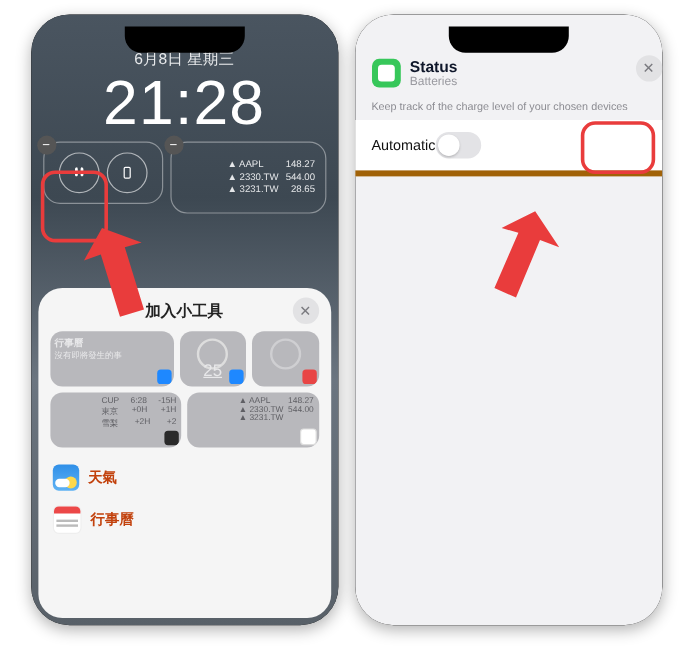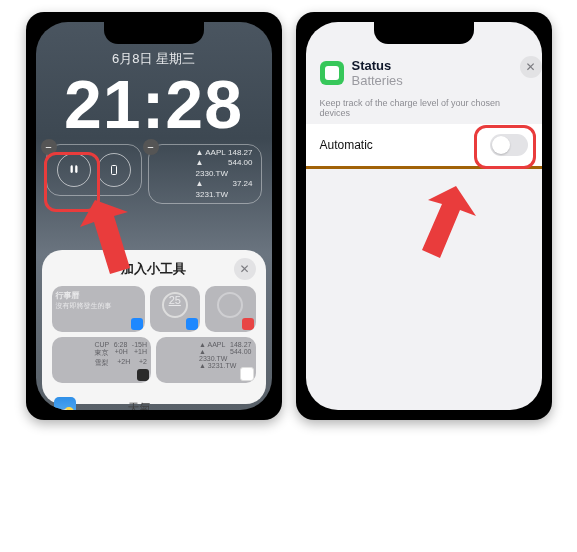--- a/index.html
+++ b/index.html
@@ -11,24 +11,23 @@
   height: 552px;
   box-sizing: border-box;
 }
 .stage {
   display: flex;
   gap: 14px;
   justify-content: center;
 }
 .phone {
   width: 256px;
-  height: 408px;
+  height: 509px;
   background: #000;
-  border-radius: 18px;
-  padding: 10px;
+  border-radius: 32px;
   box-sizing: border-box;
   position: relative;
   box-shadow: 0 4px 12px rgba(0,0,0,0.3);
 }
 .phone::before {
   content: "";
   position: absolute;
   top: 10px;
   left: 50%;
   transform: translateX(-50%);
@@ -55,22 +54,22 @@
 .date-line {
   text-align: center;
   color: #e8eaec;
   font-size: 13px;
   padding-top: 28px;
   font-weight: 500;
 }
 .time-line {
   text-align: center;
   color: #fff;
-  font-size: 68px;
-  font-weight: 700;
+  font-size: 52px;
+  font-weight: 400;
   line-height: 1;
   margin-top: 2px;
   letter-spacing: 1px;
 }
 .widget-row {
   display: flex;
   gap: 6px;
   padding: 6px 10px 0 10px;
   position: relative;
 }
@@ -212,23 +211,22 @@
   gap: 8px;
   padding: 6px 2px;
 }
 .app-icon {
   width: 22px;
   height: 22px;
   border-radius: 5px;
 }
 .app-label {
   font-size: 12px;
-  font-weight: 400;
-  color: #404040;
-  margin-left: 44px;
+  font-weight: 700;
+  color: #c2410c;
 }
 
 .settings-bg {
   width: 100%;
   height: 100%;
   background: #f2f2f4;
   padding-top: 36px;
   box-sizing: border-box;
 }
 .settings-header {
@@ -253,37 +251,37 @@
   background: #fff;
   border-radius: 3px;
 }
 .status-title-block { flex: 1; }
 .status-title {
   font-size: 13px;
   font-weight: 600;
   color: #0f172a;
 }
 .status-sub {
-  font-size: 13px;
+  font-size: 10px;
   color: #9a9aa0;
 }
 .desc {
   font-size: 9px;
   color: #8c8c92;
   padding: 0 14px 6px 14px;
 }
 .setting-row {
   background: #fff;
   padding: 10px 14px;
   display: flex;
   align-items: center;
-  justify-content: space-between;
+  justify-content: flex-start;
   font-size: 12px;
   color: #111;
-  border-bottom: 3px solid #a16207;
+  border-bottom: 5px solid #a16207;
 }
 .toggle {
   width: 38px;
   height: 22px;
   border-radius: 11px;
   background: #e3e3e6;
   position: relative;
 }
 .toggle::after {
   content: "";
@@ -347,21 +345,21 @@
               <div class="stock-row">
                   <span>▲ AAPL</span>
                   <span>148.27</span>
                 </div>
               <div class="stock-row">
                   <span>▲ 2330.TW</span>
                   <span>544.00</span>
                 </div>
               <div class="stock-row">
                   <span>▲ 3231.TW</span>
-                  <span>37.24</span>
+                  <span>28.65</span>
                 </div>
             </div>
           </div>
         </div>
 
         <div class="red-highlight" style="left:8px; top:130px; width:50px; height:54px;"></div>
 
         <svg class="arrow" style="left:44px; top:170px;" width="70" height="90" viewBox="0 0 70 90">
           <polygon fill="#e93c3c" points="15,8 0,35 14,30 30,82 50,76 34,24 48,20"></polygon>
         </svg>
@@ -374,21 +372,21 @@
 
           <div class="widget-grid-rows">
             <div class="wgrid">
               <div class="wcard wide">
                 <div style="font-size:8px;font-weight:600;">行事曆</div>
                 <div style="font-size:7px;">沒有即將發生的事</div>
                 <div class="app-badge badge-blue"></div>
               </div>
               <div class="wcard sq" style="text-align:center;">
                 <div class="circ-graphic"></div>
-                <div style="position:absolute;top:8px;left:0;right:0;font-size:11px;text-decoration:underline;">25</div>
+                <div style="position:absolute;top:24px;left:0;right:0;font-size:14px;text-decoration:underline;">25</div>
                 <div class="app-badge badge-blue"></div>
               </div>
               <div class="wcard sq">
                 <div class="circ-graphic" style="border-color:#cfcfd2;"></div>
                 <div class="app-badge badge-red"></div>
               </div>
             </div>
 
 
             <div class="wgrid">

